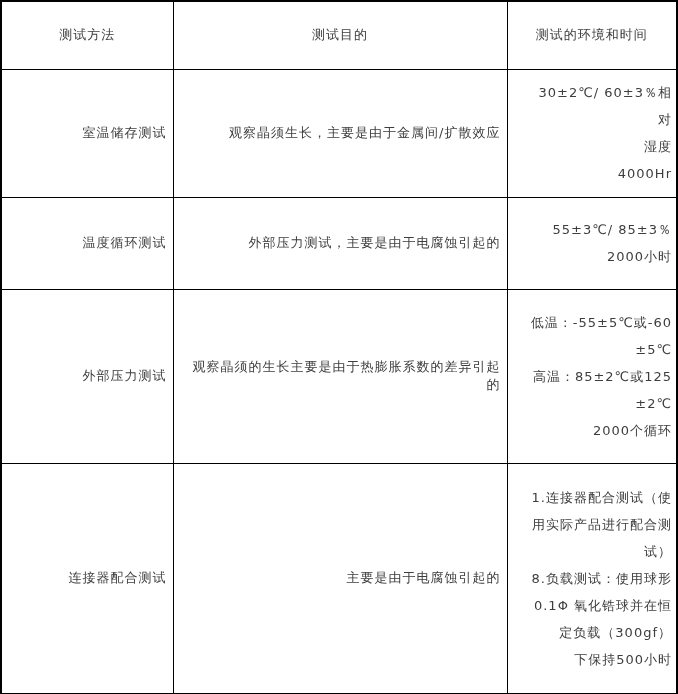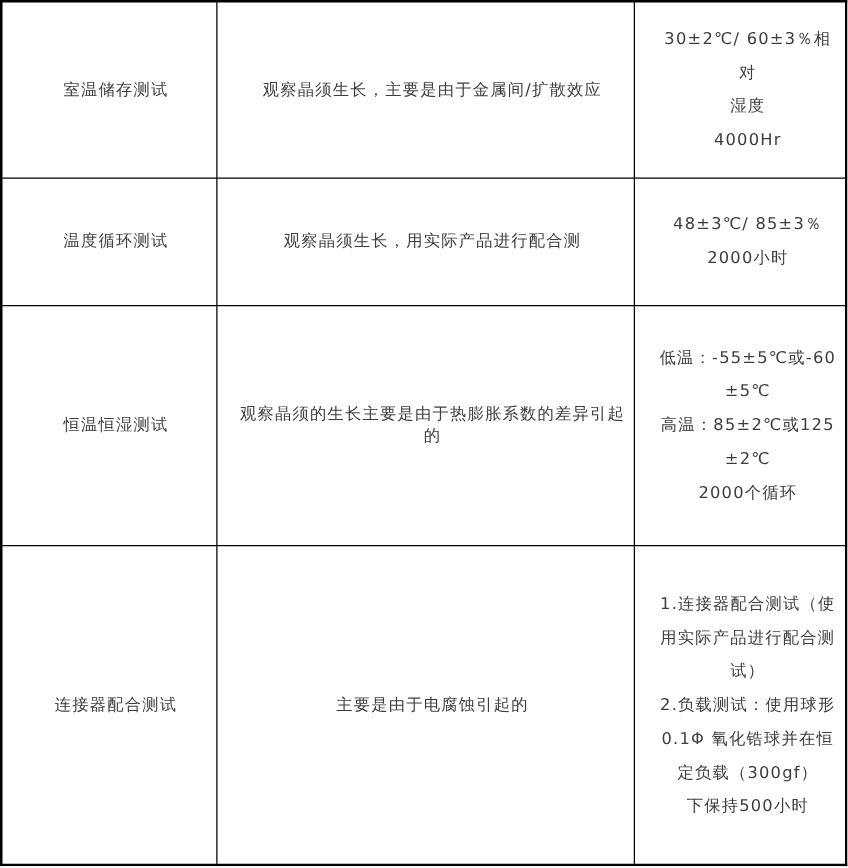--- a/index.html
+++ b/index.html
@@ -28,28 +28,28 @@
     color: #3d3d3d;
     letter-spacing: 1px;
     padding: 0;
     overflow: hidden;
   }
   th.hdr {
     text-align: center;
     vertical-align: middle;
   }
   td.method, td.purpose {
-    text-align: center;
+    text-align: right;
     vertical-align: middle;
     padding-left: 17px;
     padding-right: 6px;
   }
   td.purpose { padding-left: 18px; }
   td.env {
-    text-align: center;
+    text-align: right;
     vertical-align: middle;
     padding-left: 17px;
     padding-right: 4px;
     white-space: pre-line;
     line-height: 27px;
   }
   tr.r-header { height: 68px; }
   tr.r0 { height: 128px; }
   tr.r1 { height: 92px; }
   tr.r2 { height: 174px; }
@@ -58,47 +58,52 @@
 </head>
 <body>
 
 <table class="test-table">
   <colgroup>
     <col class="c1">
     <col class="c2">
     <col class="c3">
   </colgroup>
   <tbody>
+    <tr class="r-header">
+      <th class="hdr">测试方法</th>
+      <th class="hdr">测试目的</th>
+      <th class="hdr">测试的环境和时间</th>
+    </tr>
     <tr class="r0">
       <td class="method">室温储存测试</td>
       <td class="purpose">观察晶须生长，主要是由于金属间/扩散效应</td>
       <td class="env">30±2℃/ 60±3％相对
 湿度
 4000Hr</td>
     </tr>
     <tr class="r1">
       <td class="method">温度循环测试</td>
-      <td class="purpose">观察晶须生长，用实际产品进行配合测</td>
-      <td class="env">48±3℃/ 85±3％
+      <td class="purpose">外部压力测试，主要是由于电腐蚀引起的</td>
+      <td class="env">55±3℃/ 85±3％
 2000小时</td>
     </tr>
     <tr class="r2">
-      <td class="method">恒温恒湿测试</td>
+      <td class="method">外部压力测试</td>
       <td class="purpose">观察晶须的生长主要是由于热膨胀系数的差异引起的</td>
       <td class="env">低温：-55±5℃或-60
 ±5℃
 高温：85±2℃或125
 ±2℃
 2000个循环</td>
     </tr>
     <tr class="r3">
       <td class="method">连接器配合测试</td>
       <td class="purpose">主要是由于电腐蚀引起的</td>
       <td class="env">1.连接器配合测试（使
 用实际产品进行配合测
 试）
-2.负载测试：使用球形
+8.负载测试：使用球形
 0.1Φ 氧化锆球并在恒
 定负载（300gf）
 下保持500小时</td>
     </tr>
   </tbody>
 </table>
 
 </body></html>

